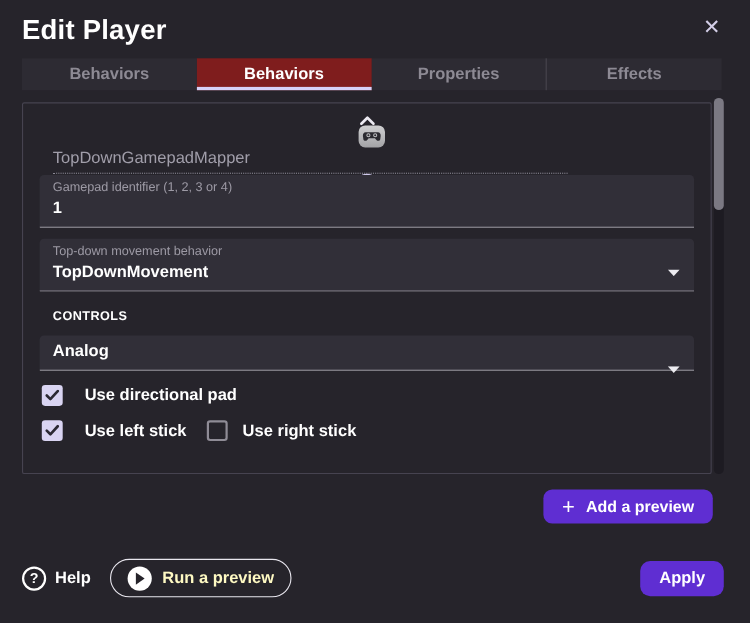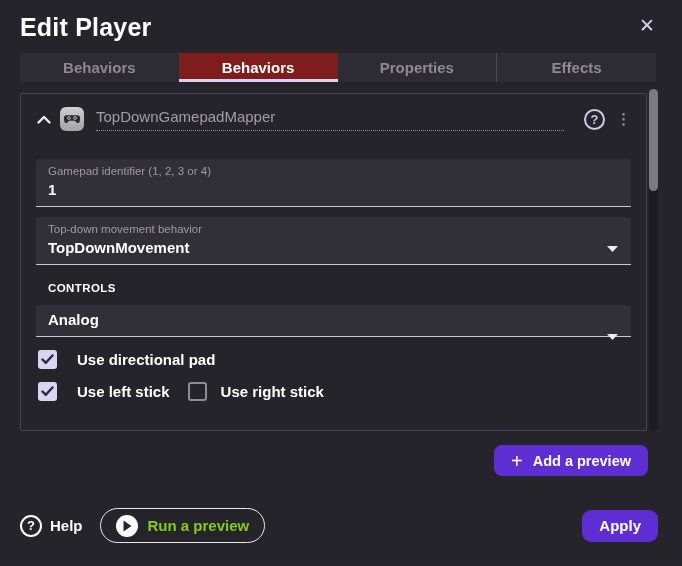--- a/index.html
+++ b/index.html
@@ -28,21 +28,21 @@
   .tab.active::after { content:""; position:absolute; left:0; right:0; bottom:0; height:3px; background:#d7d1f7; }
   .tab.divided { border-left:1px solid #4a4851; }
 
   
   .content { position:relative; margin-top:11px; }
   .panel {
     margin-left:20px; width:627px; height:338px;
     border:1px solid #464350; border-radius:2px;
     padding:11px 15px 0 15px;
   }
-  .behavior-header { display:flex; align-items:center; height:28px; }
+  .behavior-header { display:flex; align-items:center; height:28px;flex-direction:column; }
   .collapse-btn { width:16px; height:16px; border:none; background:none; display:flex; align-items:center; justify-content:center; cursor:pointer; padding:0; }
   .behavior-icon { width:24px; height:24px; border-radius:6px; background:linear-gradient(#cfcfd1,#a3a3a6); margin-left:8px; display:flex; align-items:center; justify-content:center; }
   .behavior-name {
     margin-left:12px; margin-right:auto; width:468px;
     color:#a19eaa; font-size:15px; line-height:20px;
     border-bottom:1px dotted #8a8894; padding-bottom:3px; cursor:text;
   }
   .help-circle {
     width:21px; height:21px; border-radius:50%; border:2px solid #cfc9ea;
     color:#cfc9ea; font-size:13px; font-weight:bold; line-height:17px; text-align:center;
@@ -85,21 +85,21 @@
   }
   .plus-glyph { font-size:20px; font-weight:normal; line-height:20px; }
 
   
   .footer { display:flex; align-items:center; margin:32px 20px 0 20px; height:35px; }
   .help-btn { display:flex; align-items:center; gap:8px; background:none; border:none; color:#fff; cursor:pointer; font-family:inherit; padding:0; }
   .help-btn .circle { width:22px; height:22px; border-radius:50%; border:2px solid #fff; font-size:13px; font-weight:bold; line-height:18px; text-align:center; color:#fff; }
   .help-btn .lbl { font-size:15px; font-weight:bold; }
   .run-btn {
     margin-left:17px; display:flex; align-items:center; gap:10px; height:35px; padding:0 15px;
-    background:none; border:1px solid #e8e6ee; border-radius:18px; color:#84cc16;
+    background:none; border:1px solid #e8e6ee; border-radius:18px; color:#fef9c3;
     font-size:15px; font-weight:bold; cursor:pointer; font-family:inherit;
   }
   .play-circle { width:22px; height:22px; border-radius:50%; background:#fff; display:flex; align-items:center; justify-content:center; }
   .spacer { flex:1; }
   .cancel-btn {
     height:32px; padding:0 16px; background:none; border:1px solid #e8e6ee; border-radius:9px;
     color:#fff; font-size:15px; font-weight:bold; cursor:pointer; font-family:inherit;
   }
   .apply-btn {
     margin-left:9px; height:32px; padding:0 17px; background:#5f2ed2; border:none; border-radius:9px;

